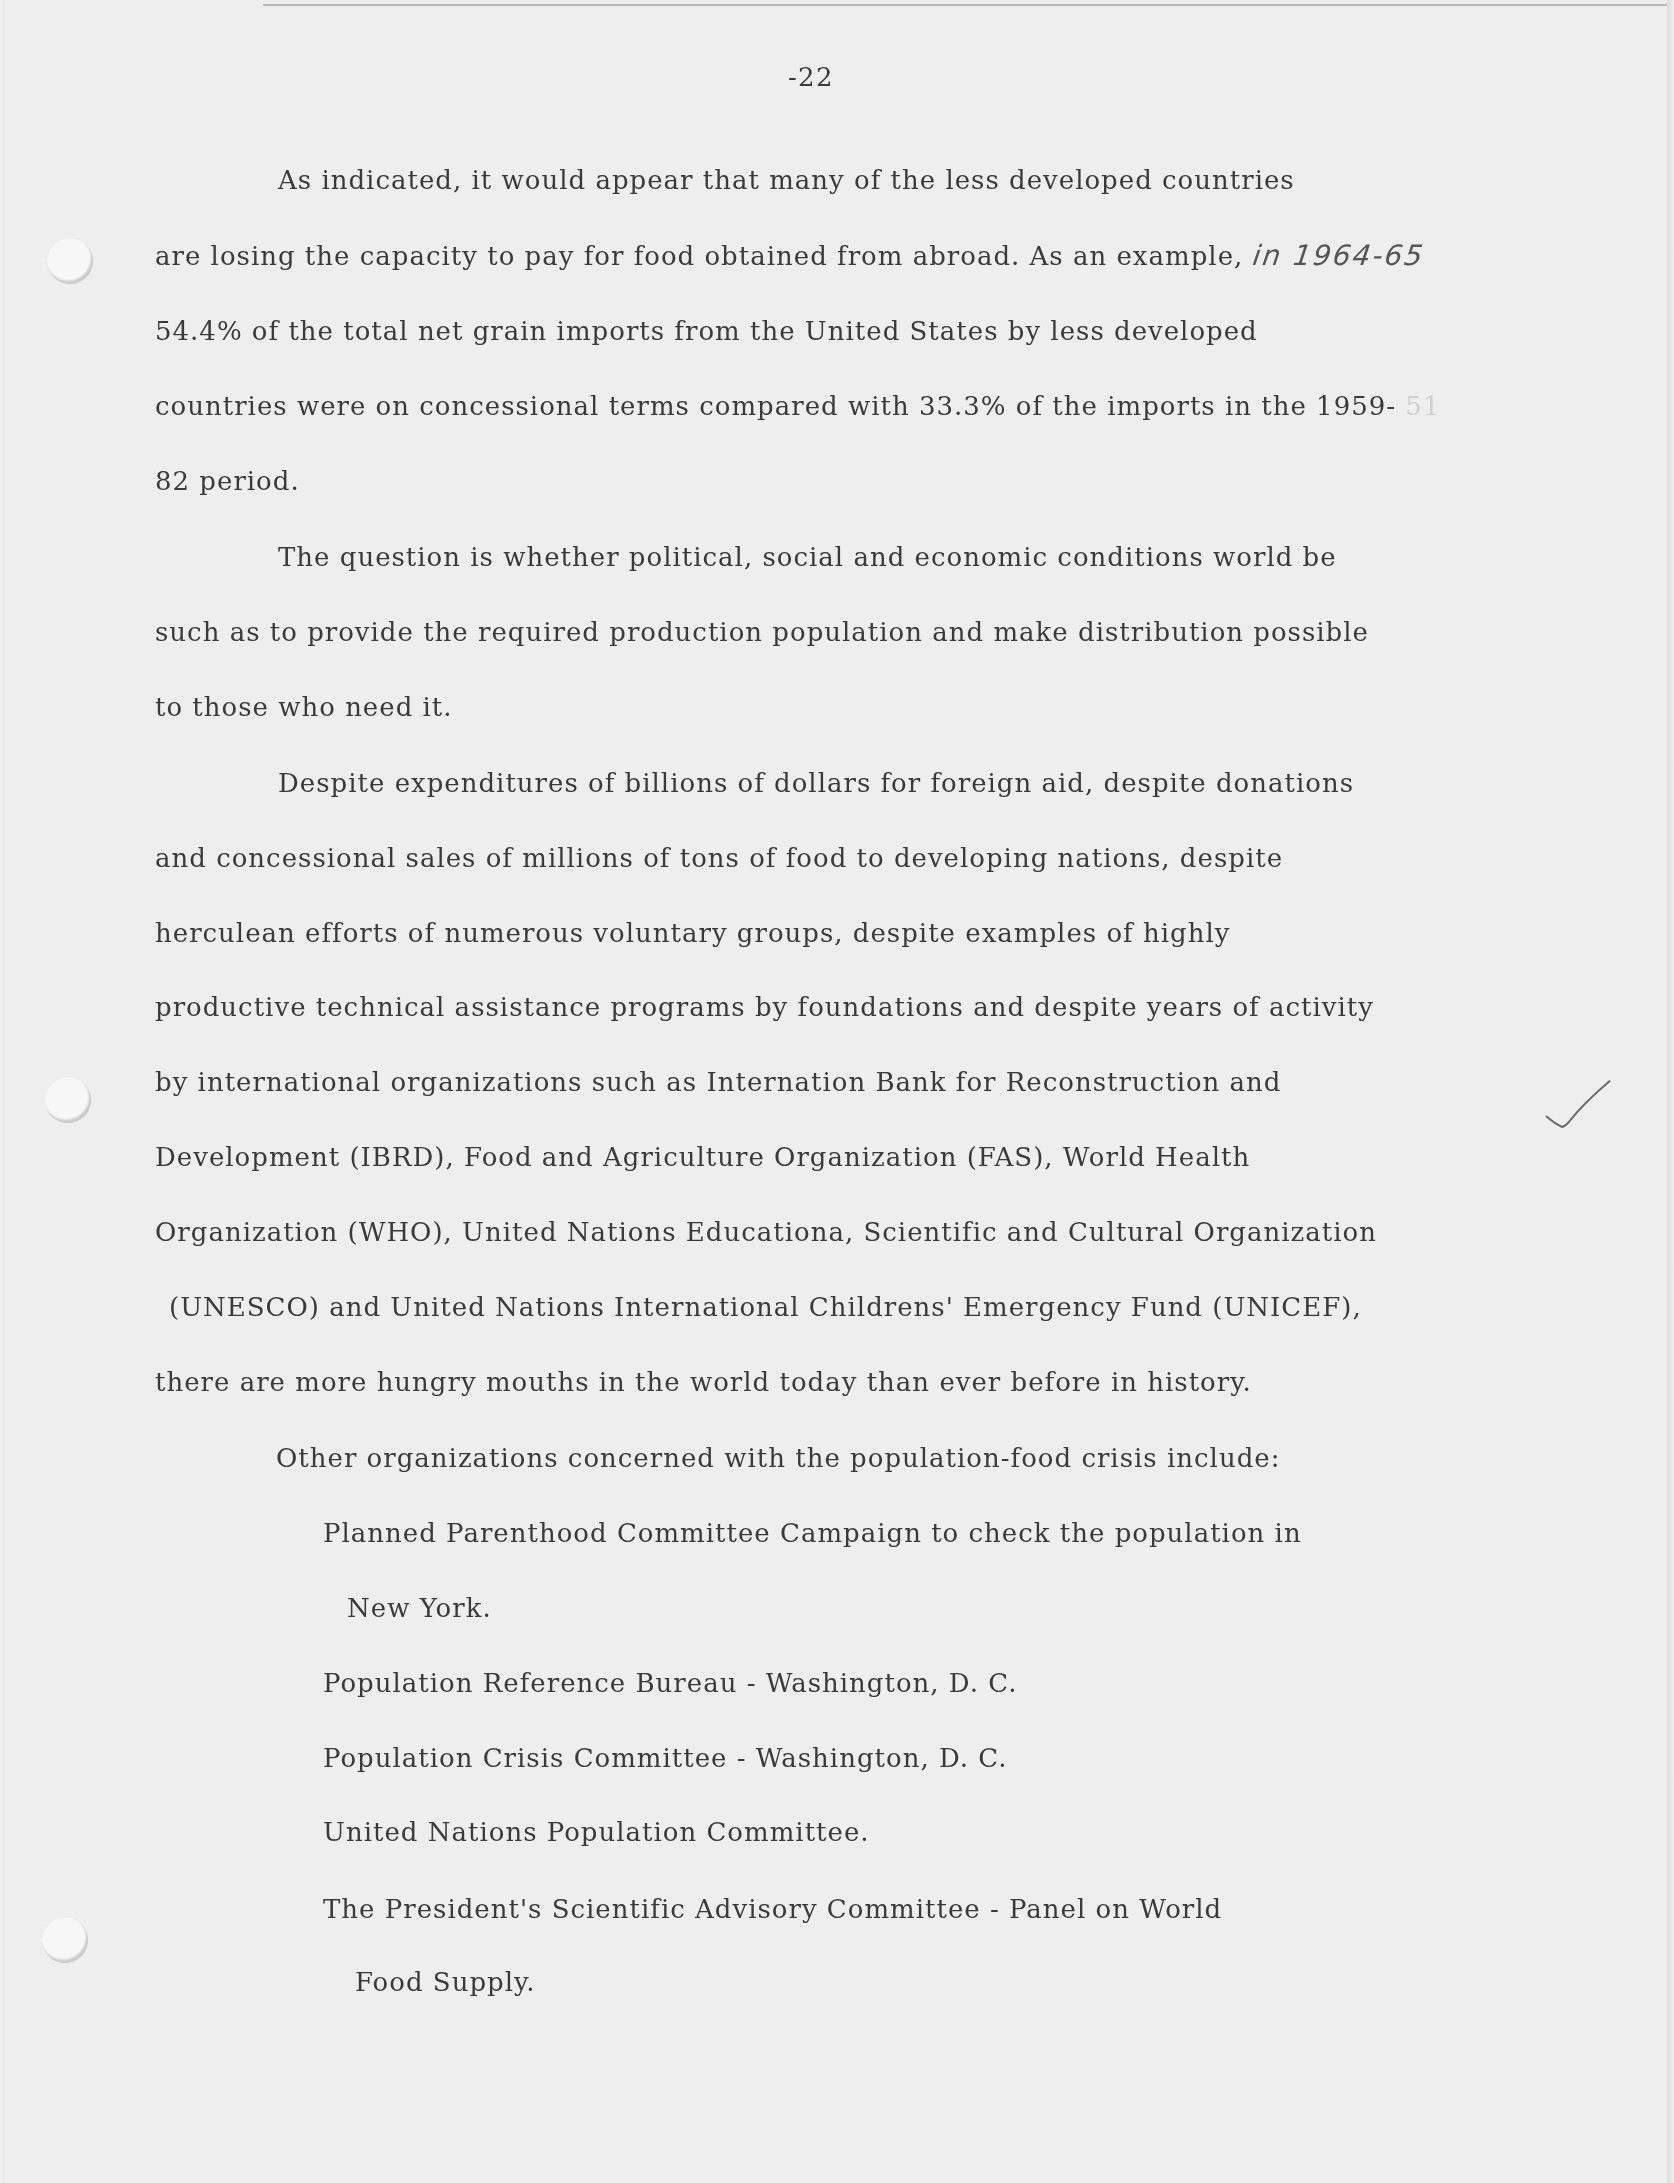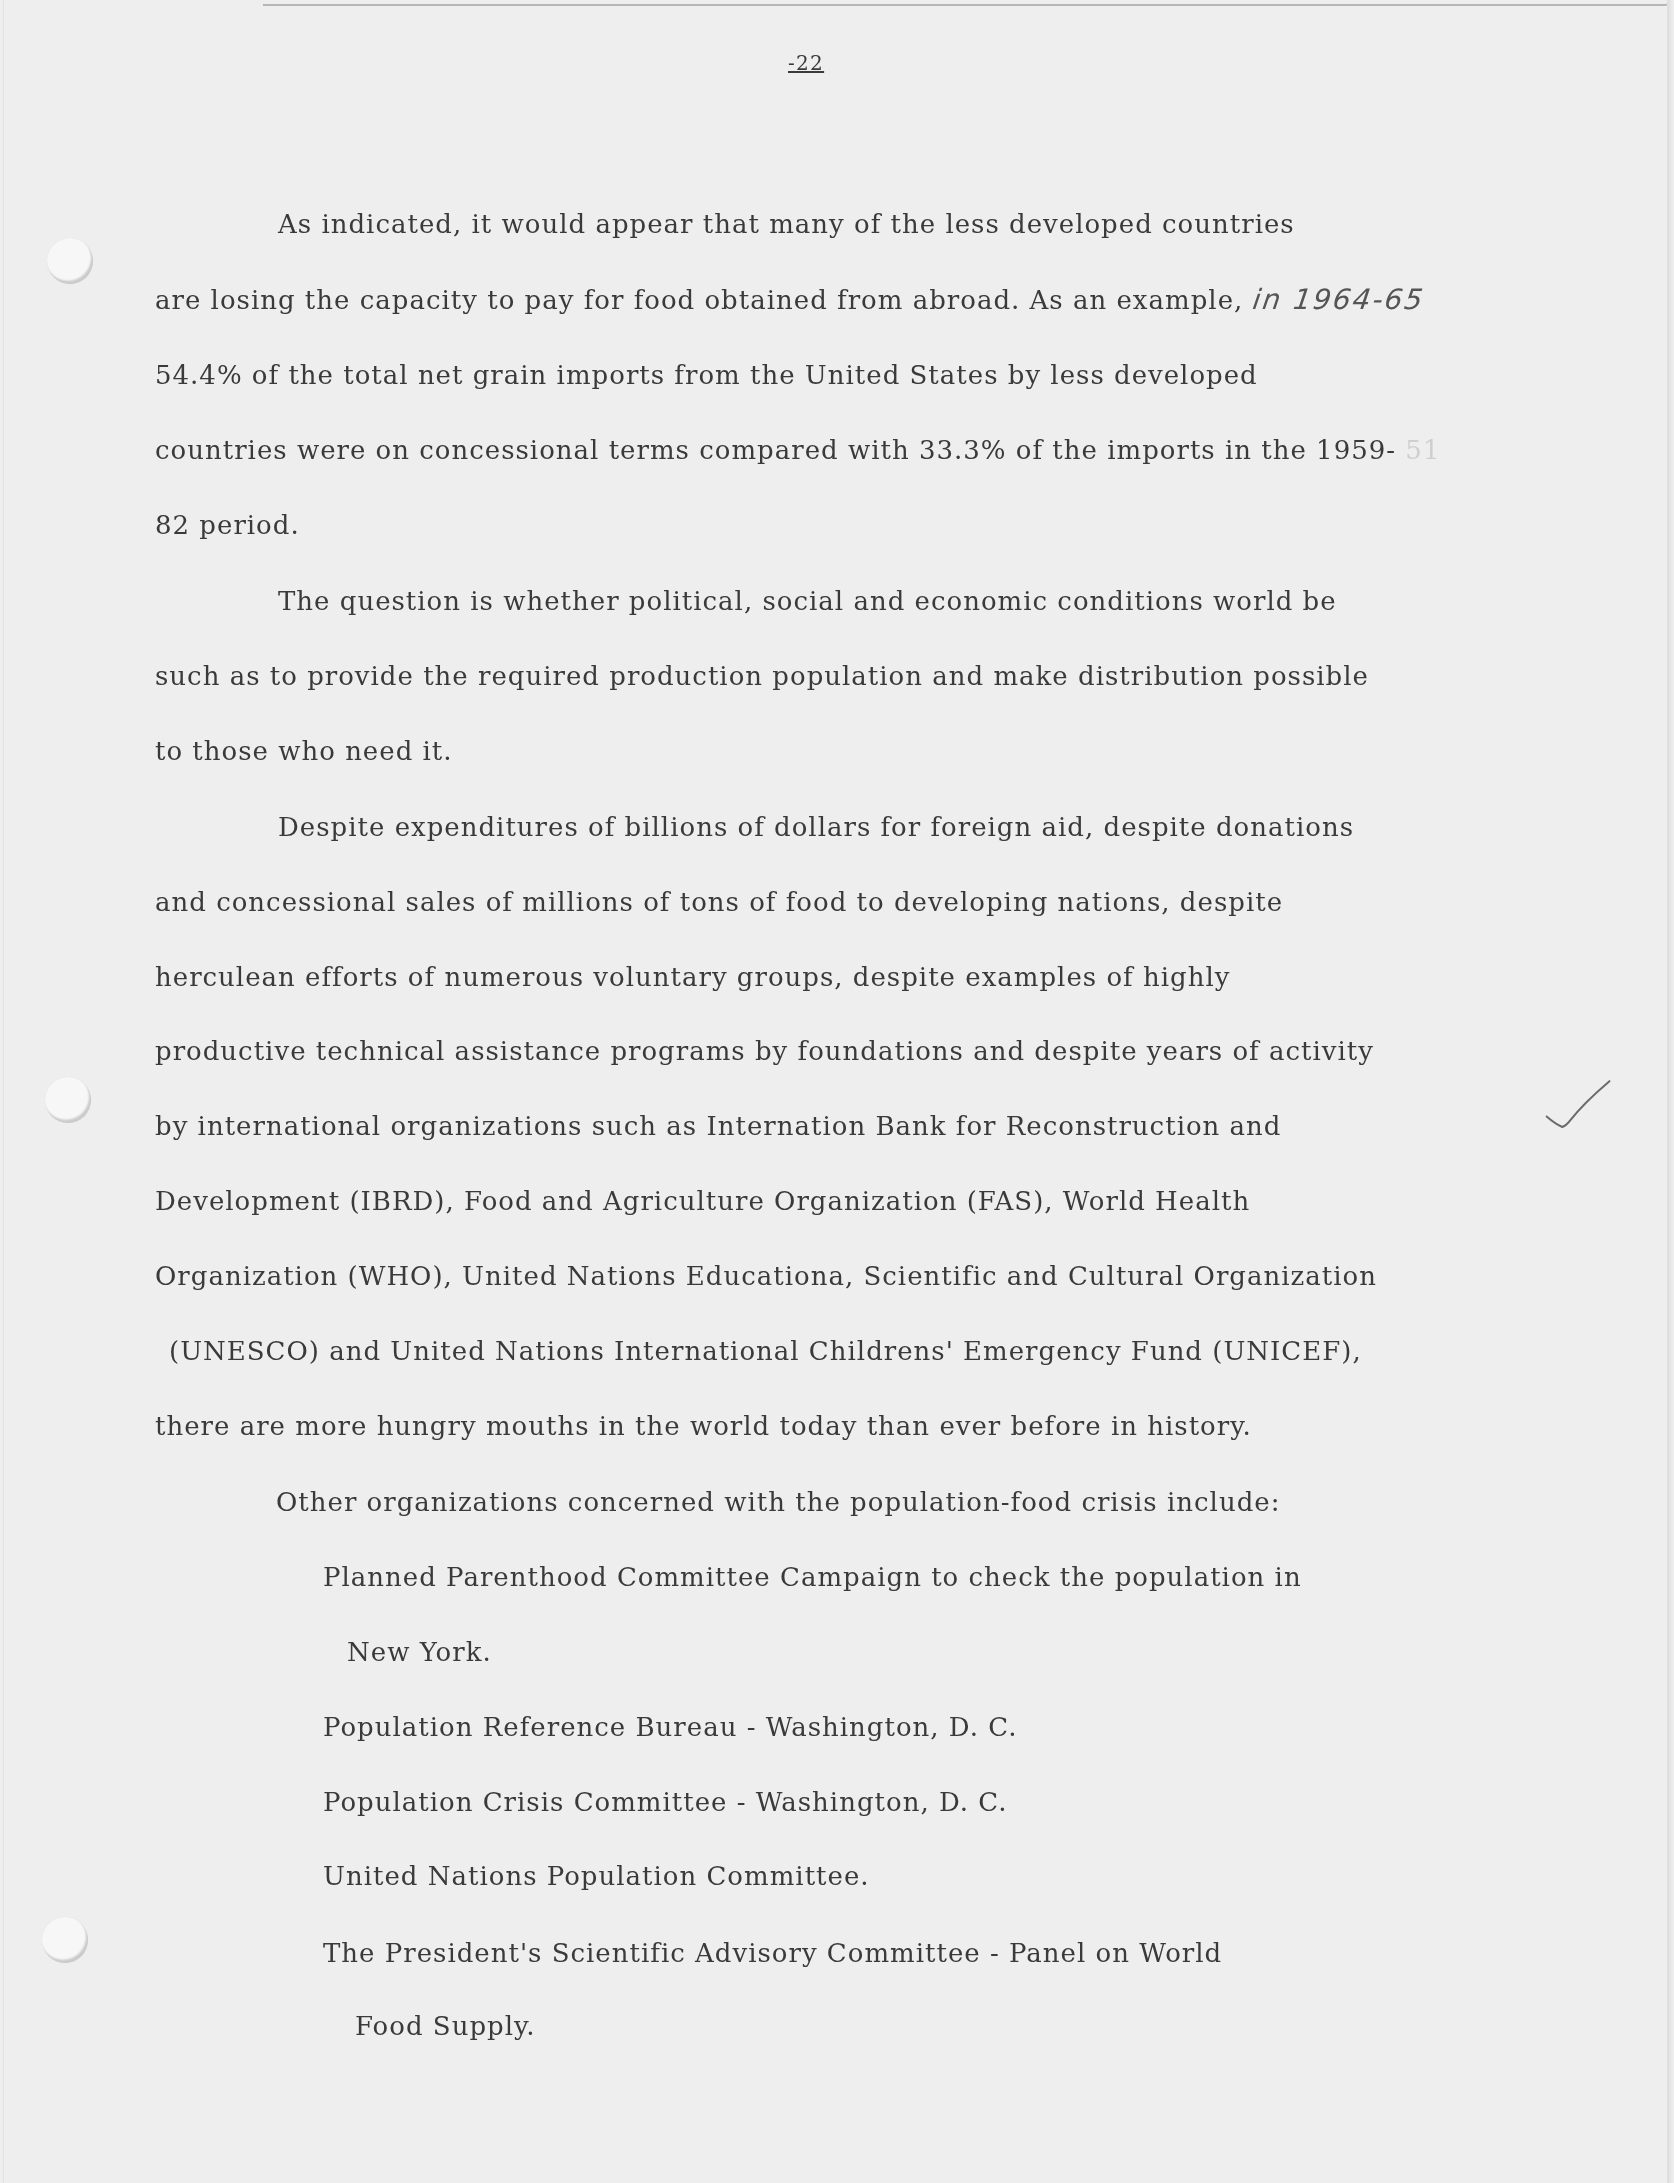--- a/index.html
+++ b/index.html
@@ -46,32 +46,30 @@
     .punch-hole {
       position: absolute;
       width: 46px; height: 46px;
       border-radius: 50%;
       background: #f7f7f7;
       box-shadow: inset -2px -3.3px 2px rgba(0,0,0,0.18), 0 0 0.7px rgba(0,0,0,0.1);
     }
     .page-number {
       position: absolute;
       left: 788px;
-      top: 51px;
-      font-size: 20px;
+      top: 62px;
+      font-size: 26px;
       letter-spacing: 1.3px;
-      text-decoration: underline;
     }
     .line {
       position: absolute;
       font-size: 26px;
       white-space: nowrap;
       letter-spacing: 1px;
       line-height: 1;
-      margin-top: 44px;
     }
     .handwritten {
       font-family: "DejaVu Sans", sans-serif;
       font-style: italic;
       color: #555;
       font-size: 28px;
       letter-spacing: 2px;
       transform: skewX(-8deg);
       display: inline-block;
     }

